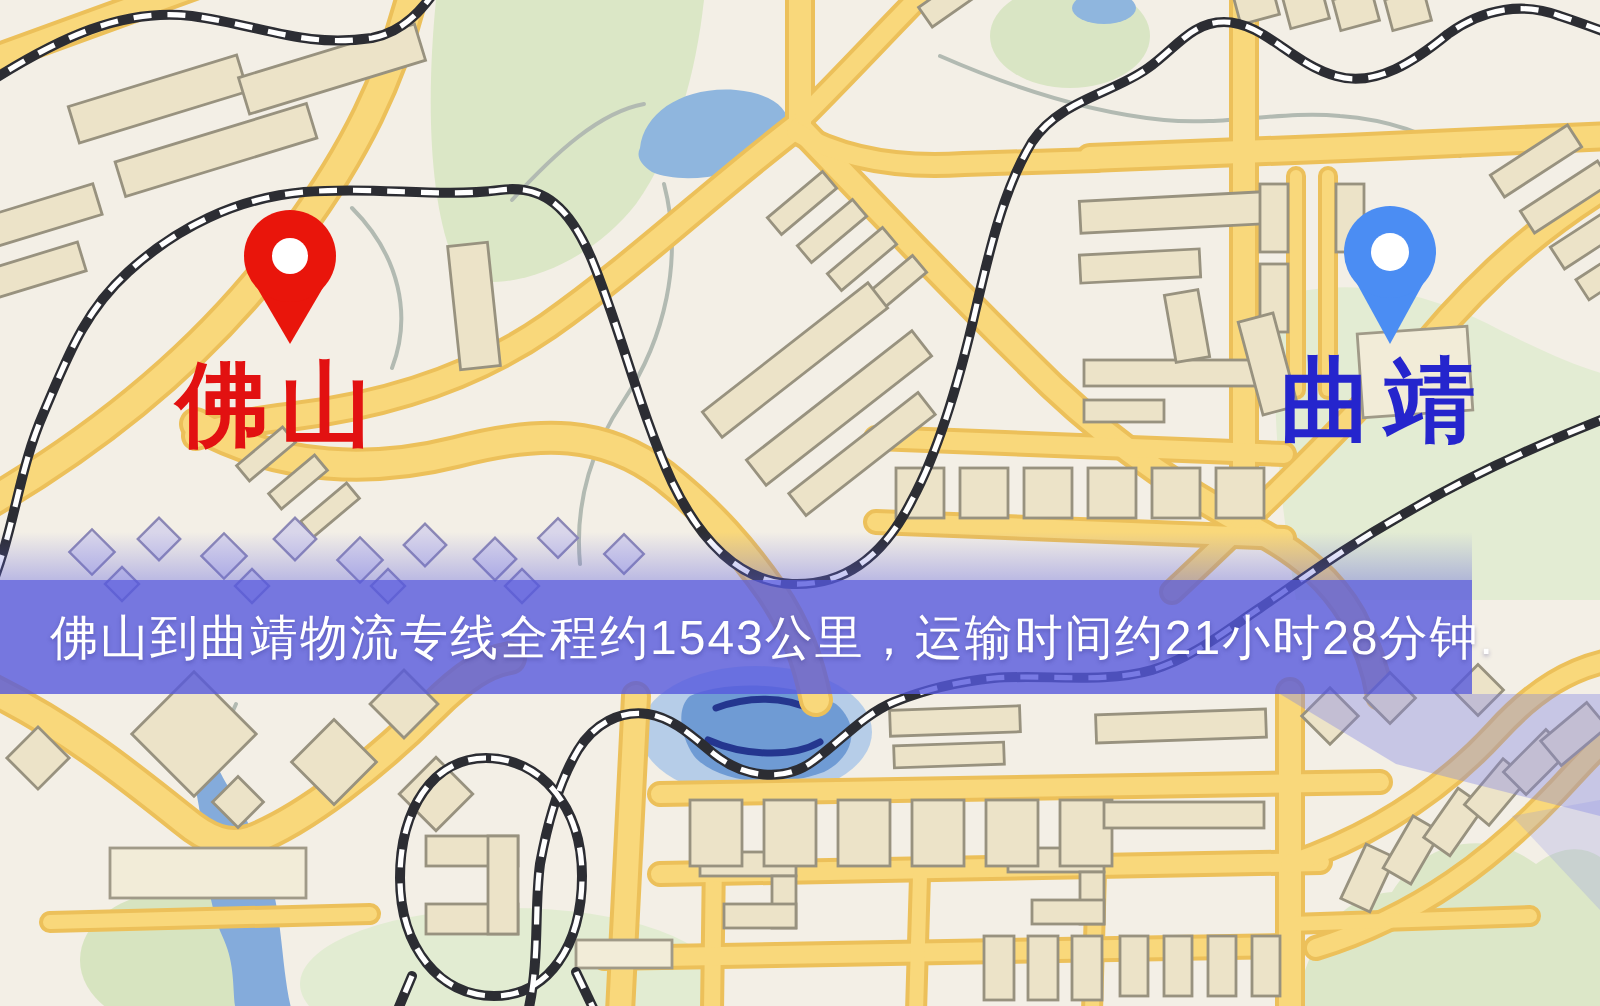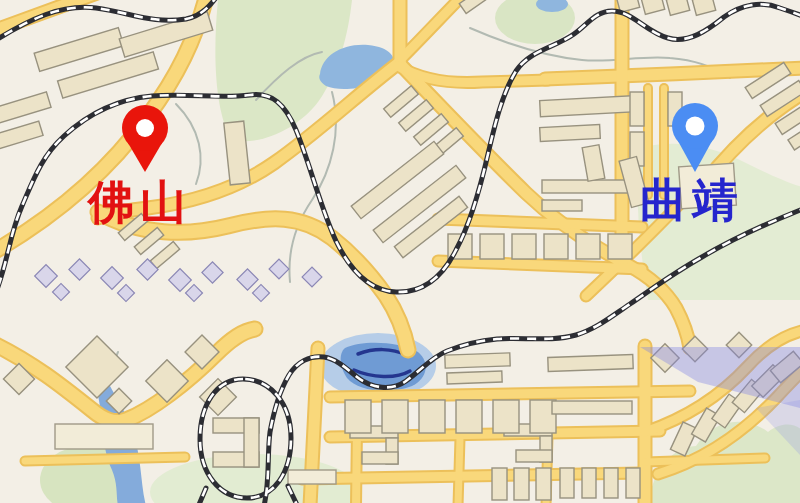--- a/index.html
+++ b/index.html
@@ -252,13 +252,16 @@
     <text x="140" y="218" text-anchor="middle" class="city-label" fill="#e21111">佛山</text>
 
     <g>
       <path d="M678,141 L695,172 L712,141 Z" fill="#4b8df3"></path>
       <circle cx="695" cy="126" r="23" fill="#4b8df3"></circle>
       <circle cx="695" cy="126" r="9.5" fill="#ffffff"></circle>
     </g>
     <text x="692" y="216" text-anchor="middle" class="city-label" fill="#2525cd">曲靖</text>
   </svg>
 
+  <div class="banner">
+    <span class="banner-text">佛山到曲靖物流专线全程约1543公里，运输时间约21小时28分钟.</span>
+  </div>
 </div>
 
 </body></html>

